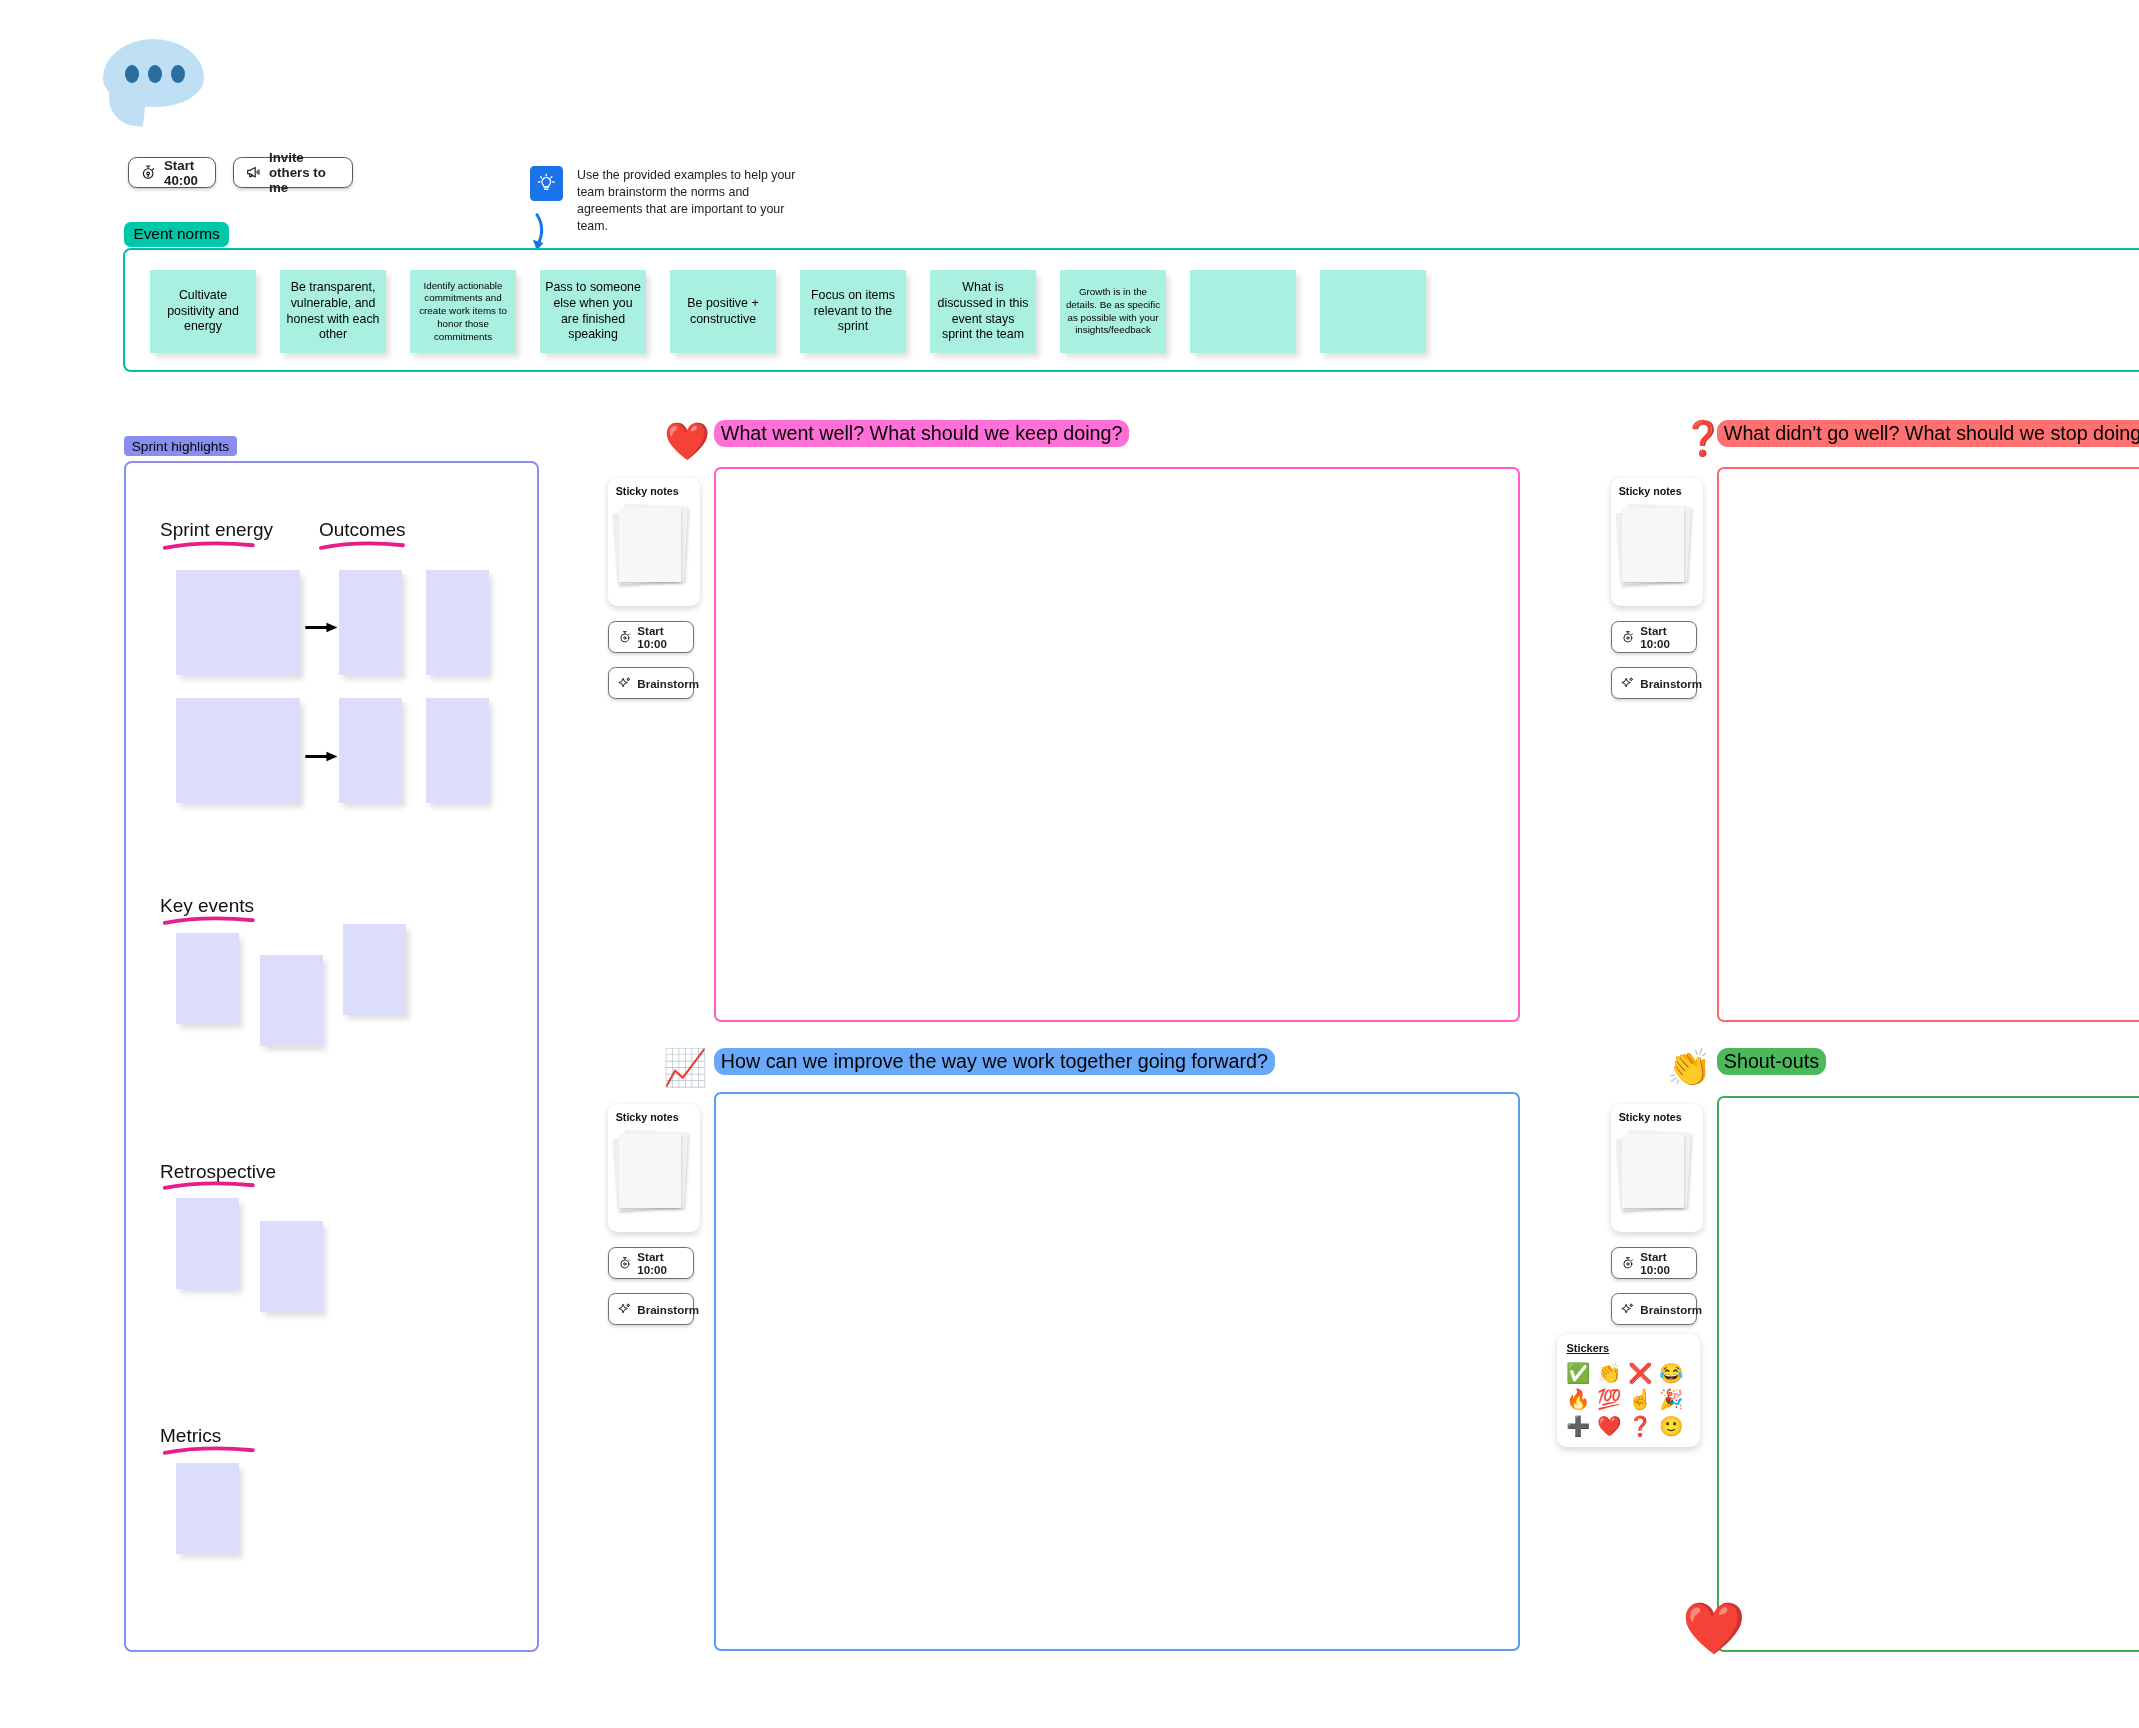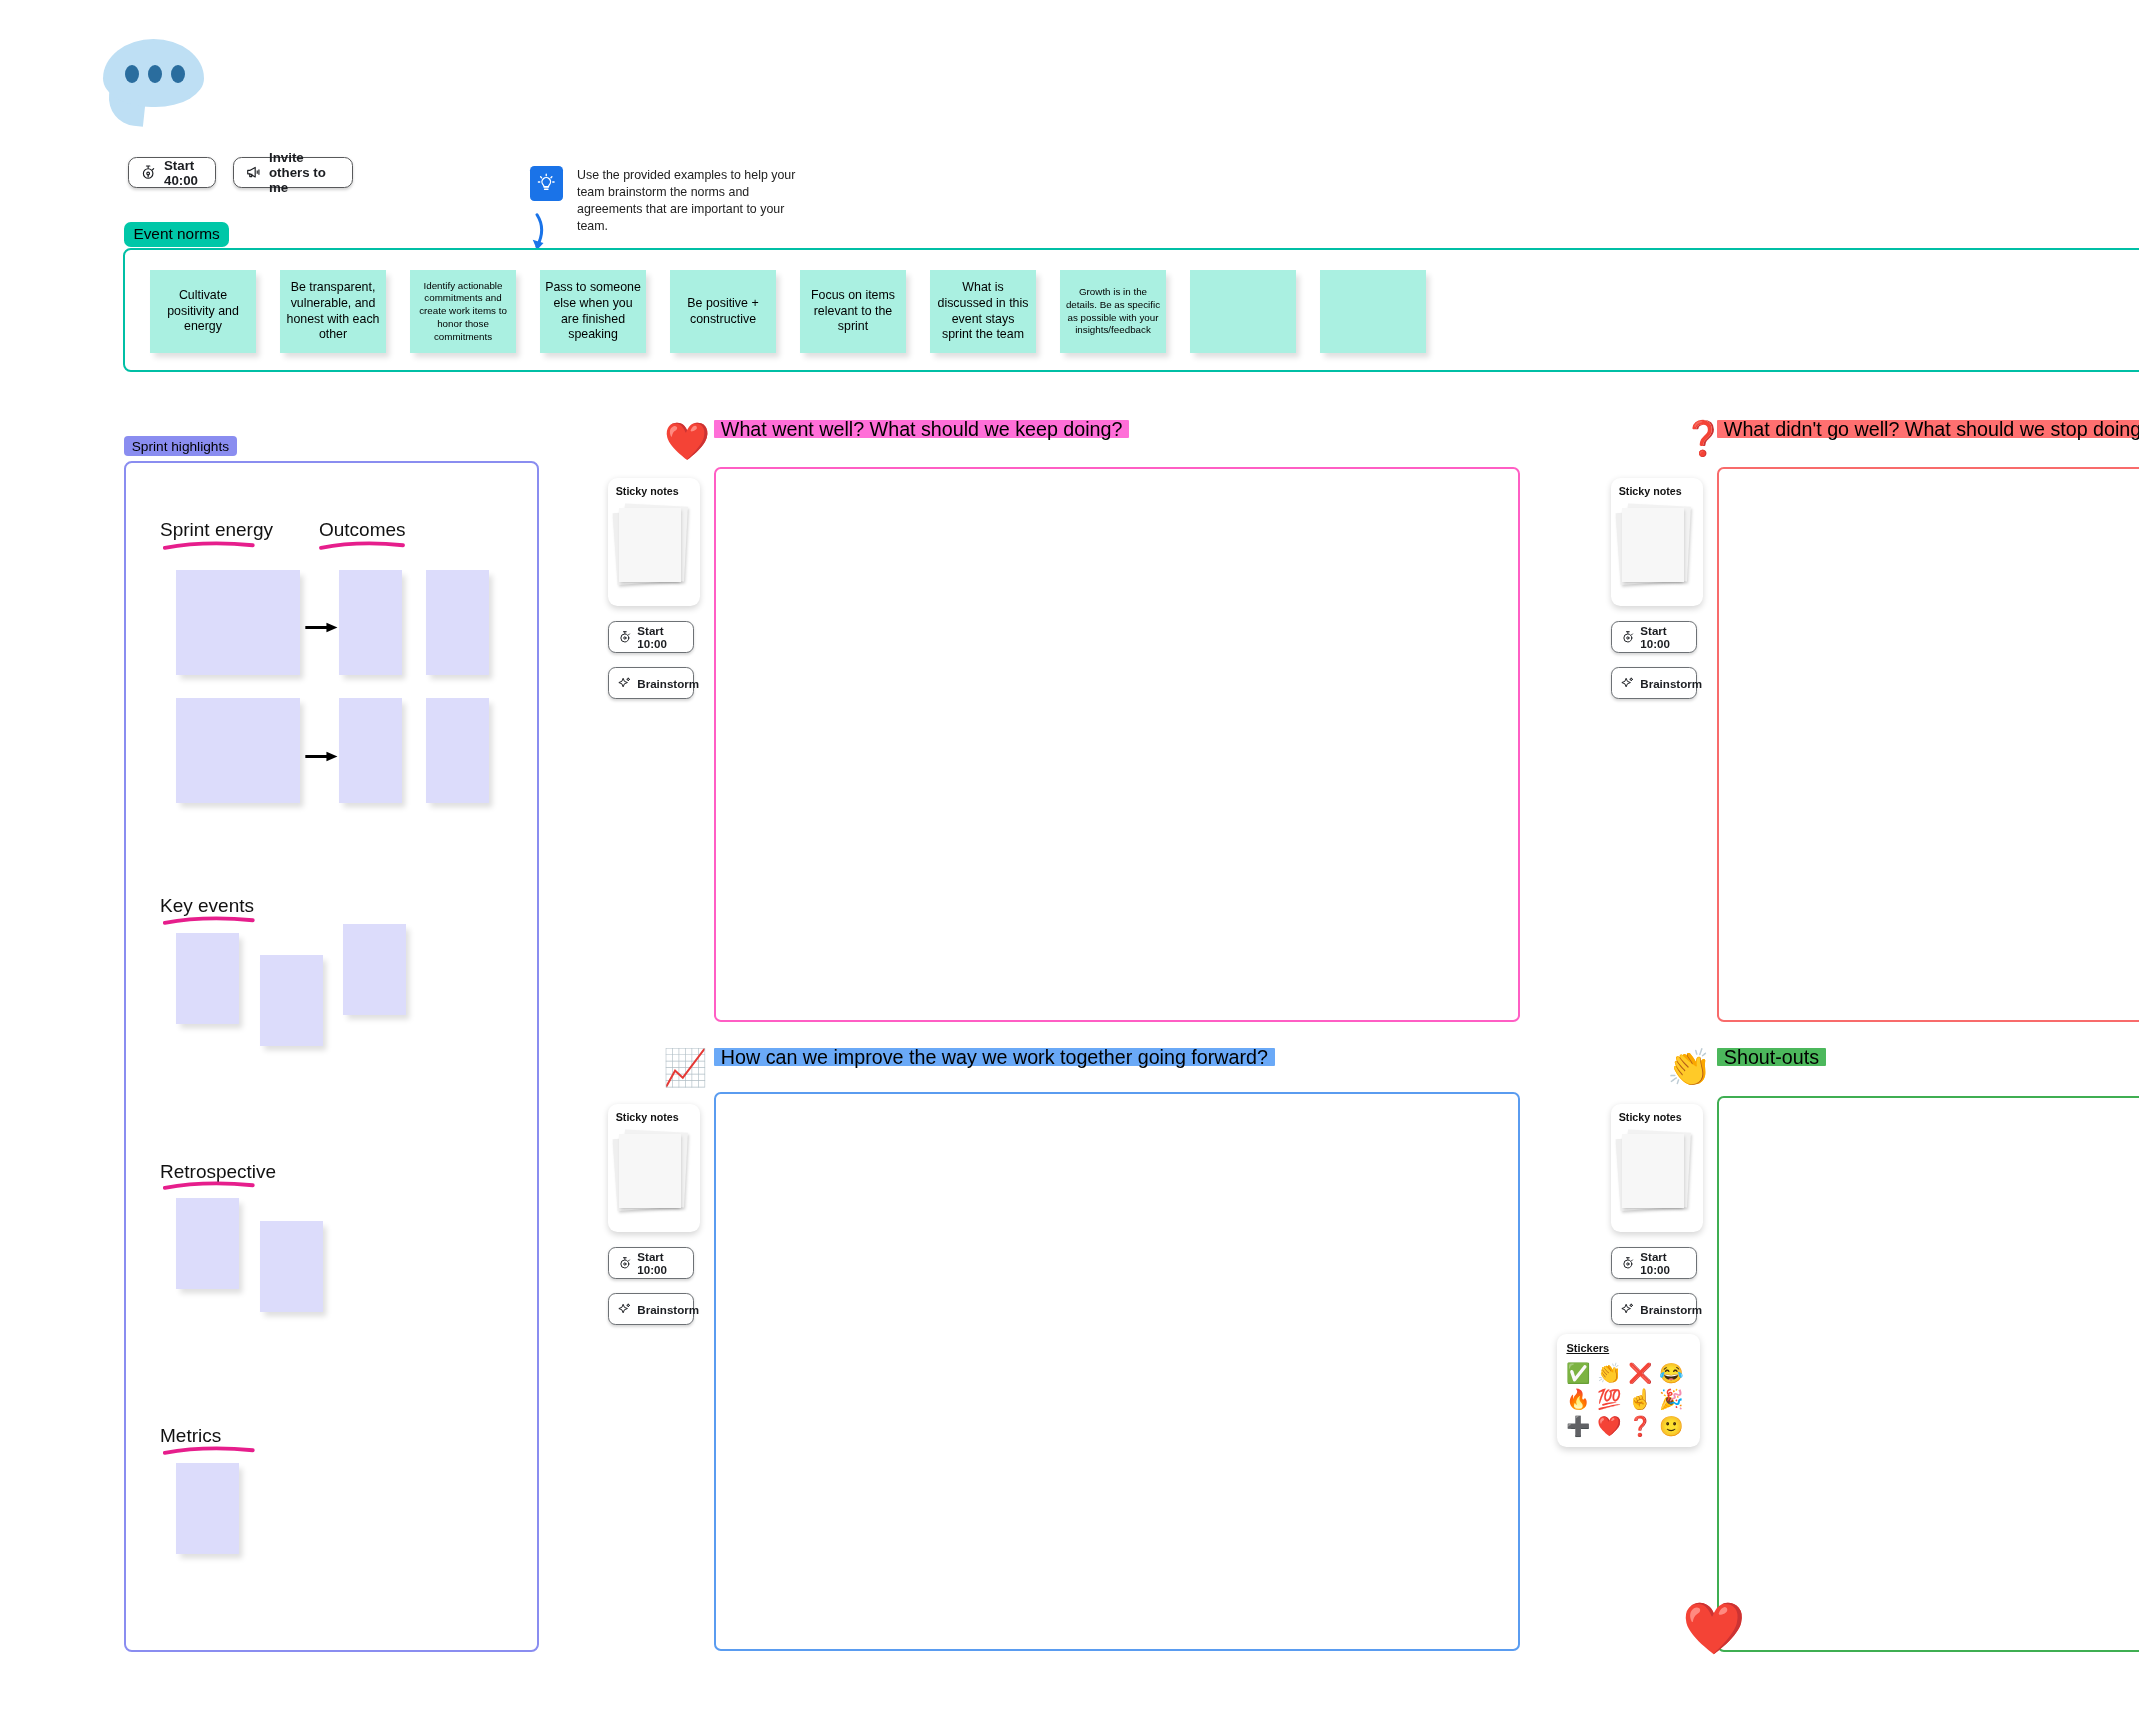--- a/index.html
+++ b/index.html
@@ -111,21 +111,21 @@
   .underline-swoosh { position: absolute; width: 86px; height: 9.4px; }
   .panel-note {
     position: absolute; background: #dcdcfb;
     box-shadow: 3.9px 4.7px 5.6px rgba(0,0,0,.13);
   }
   .arrow-right { position: absolute; width: 37px; height: 11px; }
 
   
   .q-title {
     position: absolute; display: flex; align-items: center;
-    padding: 0 6.8px; border-radius: 1px; height: 18px;
+    padding: 0 6.8px; border-radius: 11px; height: 27px;
     font-size: 19.7px; color: #000; white-space: nowrap;
   }
   .q-emoji { position: absolute; width: 39px; height: 39px; }
   .q-box { position: absolute; background: #fff; border-radius: 6.8px; }
 
   
   .tool-col { position: absolute; width: 92px; }
   .sticky-card {
     position: relative; width: 92px; height: 128px;
     background: #fff; border-radius: 9.4px;

